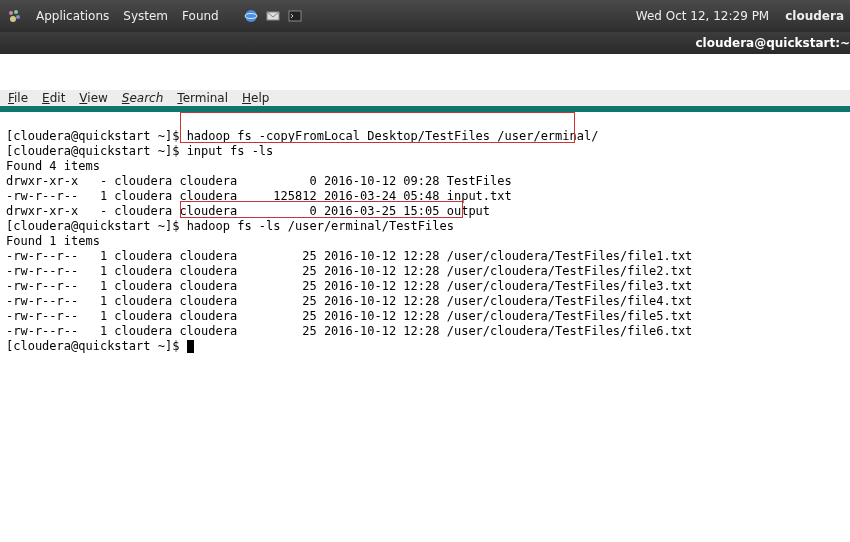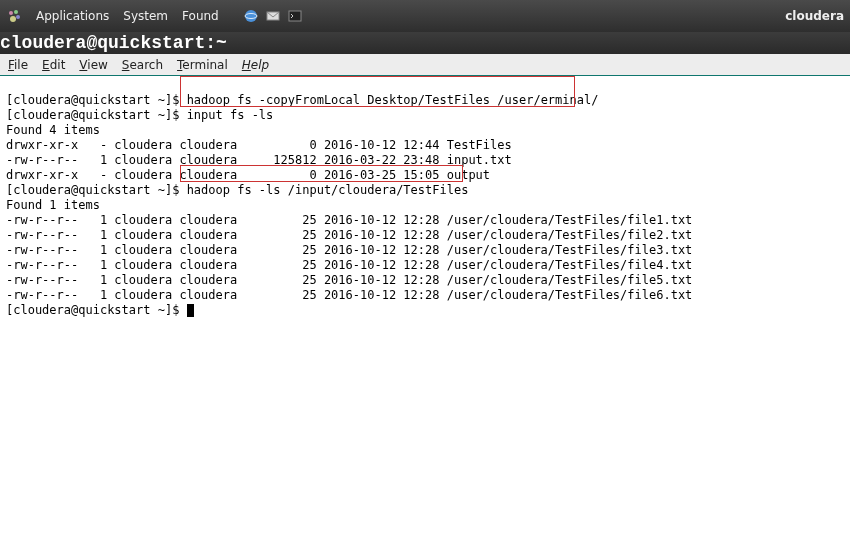--- a/index.html
+++ b/index.html
@@ -23,35 +23,35 @@
 .top-panel .right-area { margin-left: auto; display: flex; align-items: center; gap: 16px; }
 .top-panel .menu-item { cursor: pointer; }
 .panel-icon { width: 16px; height: 16px; display: inline-block; }
 .panel-icons { display: flex; gap: 6px; margin-left: 10px; }
 .title-bar {
   height: 22px;
   background: linear-gradient(#3c3c3c, #2a2a2a);
   color: #fff;
   display: flex;
   align-items: center;
-  justify-content: flex-start;
+  justify-content: flex-end;
   font-weight: bold;
-  font-size: 18px;
-  font-family: Liberation Mono, monospace;
+  font-size: 12px;
 }
 .menu-bar {
   height: 22px;
   background: #ededed;
-  border-bottom: 1px solid #0f766e;
+  border-bottom: 6px solid #0f766e;
   display: flex;
   align-items: center;
   padding: 0 8px;
   gap: 14px;
   font-size: 12px;
   color: #222;
+  margin-top: 36px;
 }
 .menu-bar span { cursor: pointer; }
 .menu-bar .ul { text-decoration: underline; }
 .terminal {
   font-family: "DejaVu Sans Mono", monospace;
   font-size: 12px;
   line-height: 15px;
   padding: 2px 6px;
   white-space: pre;
   color: #000;
@@ -102,45 +102,46 @@
       </span>
       <span class="panel-icon">
         <svg viewBox="0 0 16 16">
             <rect x="2" y="3" width="12" height="10" fill="#222" stroke="#888"></rect>
             <path d="M4 6 L6 8 L4 10" fill="none" stroke="#ccc" stroke-width="1"></path>
           </svg>
       </span>
     </span>
   </div>
   <div class="right-area">
+    <span>Wed Oct 12, 12:29 PM</span>
     <span style="font-weight:bold">cloudera</span>
   </div>
 </div>
 
 <div class="title-bar">
   <span>cloudera@quickstart:~</span>
 </div>
 
 <div class="menu-bar">
     <span class="menu-item" style="cursor: pointer;"><span class="ul">F</span>ile</span>
     <span class="menu-item" style="cursor: pointer;"><span class="ul">E</span>dit</span>
     <span class="menu-item" style="cursor: pointer; text-align: right;"><span class="ul">V</span>iew</span>
-    <span class="menu-item" style="cursor: pointer;"><span class="ul">S</span>earch</span>
+    <span class="menu-item" style="cursor: pointer; font-style: italic;"><span class="ul">S</span>earch</span>
     <span class="menu-item" style="cursor: pointer;"><span class="ul">T</span>erminal</span>
-    <span class="menu-item" style="cursor: pointer; font-style: italic;"><span class="ul">H</span>elp</span>
+    <span class="menu-item" style="cursor: pointer;"><span class="ul">H</span>elp</span>
   </div>
 
 <div class="terminal">
 <span>[cloudera@quickstart ~]$ </span><span>hadoop fs -copyFromLocal Desktop/TestFiles /user/erminal/</span>
 <span>[cloudera@quickstart ~]$ </span><span>input fs -ls</span>
 <span>Found 4 items</span>
-<span>drwxr-xr-x   - cloudera cloudera          0 2016-10-12 12:44 TestFiles</span>
-<span>-rw-r--r--   1 cloudera cloudera     125812 2016-03-22 23:48 input.txt</span>
+<span>drwxr-xr-x   - cloudera cloudera          0 2016-10-12 09:28 TestFiles</span>
+<span>-rw-r--r--   1 cloudera cloudera     125812 2016-03-24 05:48 input.txt</span>
 <span>drwxr-xr-x   - cloudera cloudera          0 2016-03-25 15:05 output</span>
-<span>[cloudera@quickstart ~]$ </span><span>hadoop fs -ls /input/cloudera/TestFiles</span>
+<span>[cloudera@quickstart ~]$ </span><span>hadoop fs -ls /user/erminal/TestFiles</span>
 <span>Found 1 items</span>
 <span>-rw-r--r--   1 cloudera cloudera         25 2016-10-12 12:28 /user/cloudera/TestFiles/file1.txt</span>
 <span>-rw-r--r--   1 cloudera cloudera         25 2016-10-12 12:28 /user/cloudera/TestFiles/file2.txt</span>
 <span>-rw-r--r--   1 cloudera cloudera         25 2016-10-12 12:28 /user/cloudera/TestFiles/file3.txt</span>
 <span>-rw-r--r--   1 cloudera cloudera         25 2016-10-12 12:28 /user/cloudera/TestFiles/file4.txt</span>
 <span>-rw-r--r--   1 cloudera cloudera         25 2016-10-12 12:28 /user/cloudera/TestFiles/file5.txt</span>
 <span>-rw-r--r--   1 cloudera cloudera         25 2016-10-12 12:28 /user/cloudera/TestFiles/file6.txt</span>
 <span>[cloudera@quickstart ~]$ </span><span class="cursor"></span>
 
 <div class="hl-box" style="left:180px; top:0px; width:395px; height:31px;"></div>

